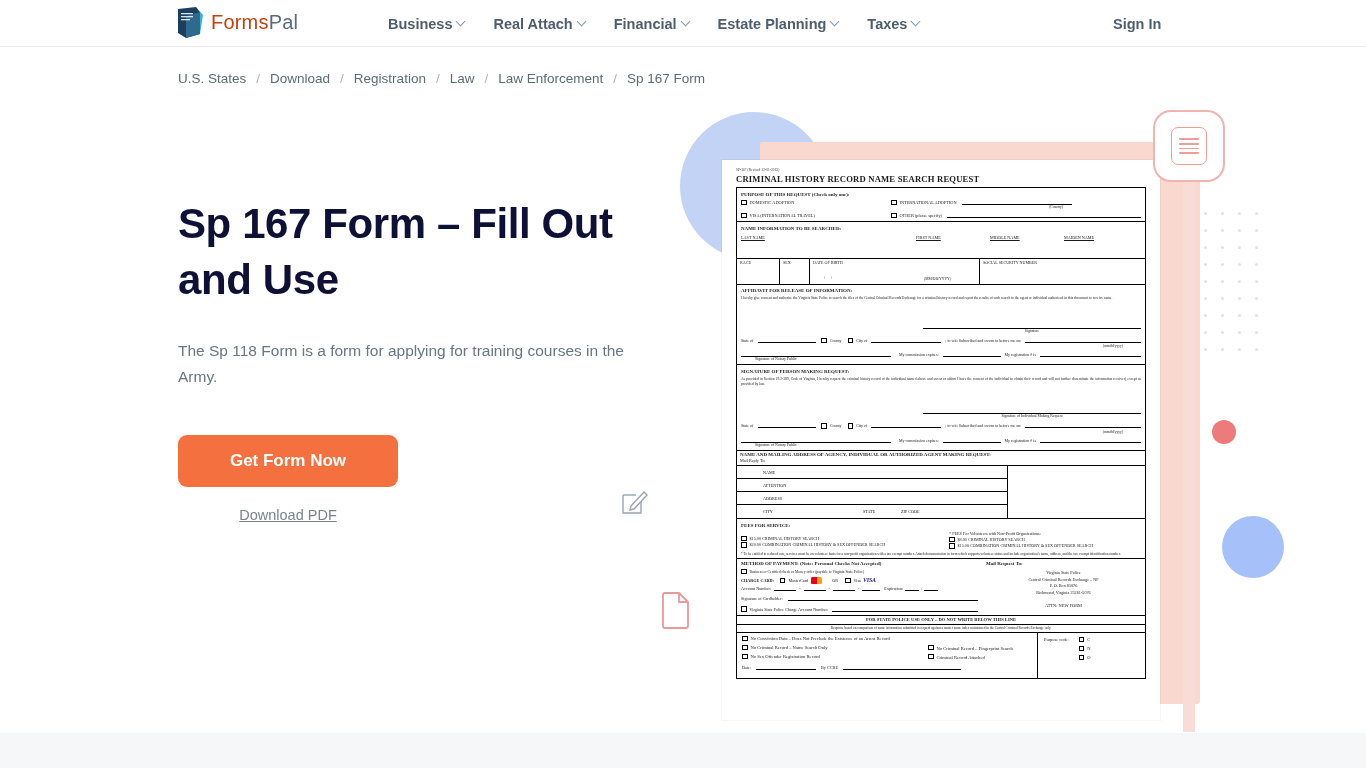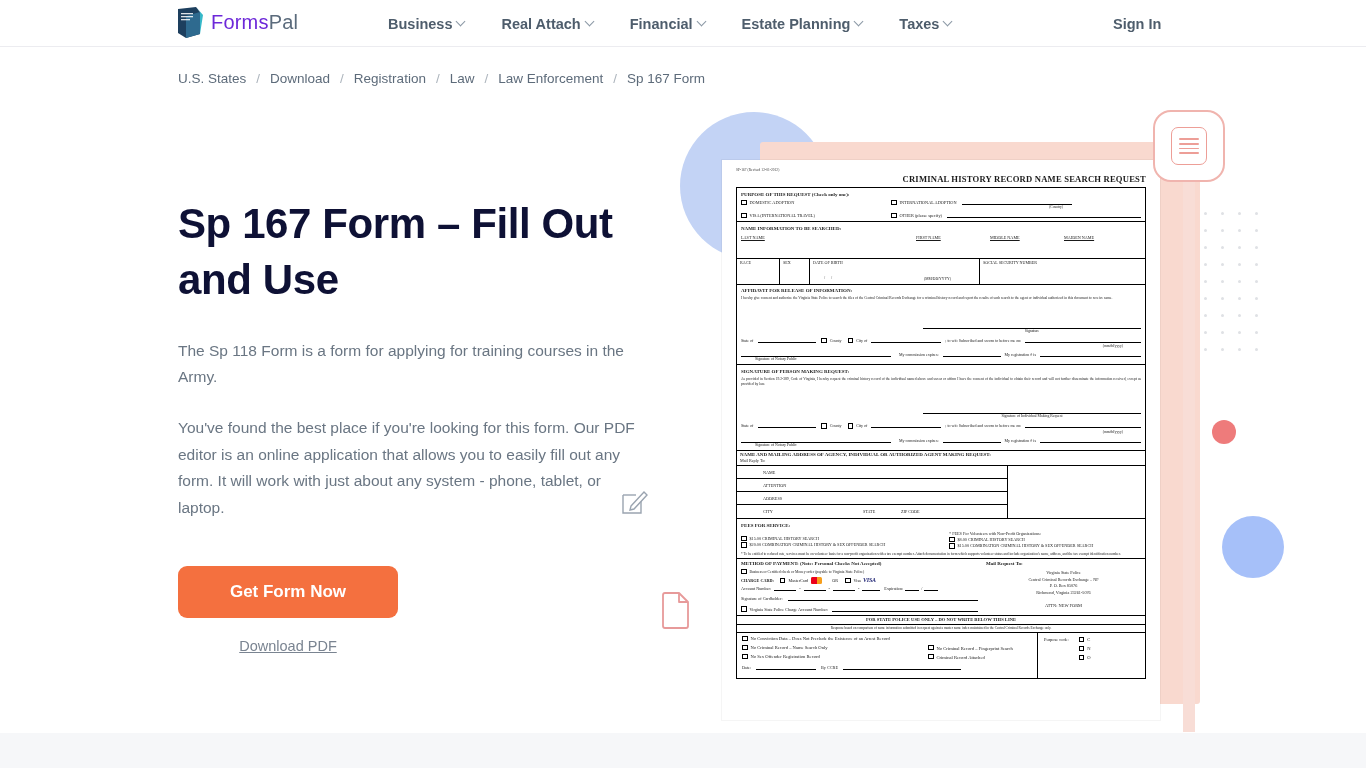--- a/index.html
+++ b/index.html
@@ -13,23 +13,23 @@
 
   
   .header {
     position: absolute; top:0; left:0; width:1366px; height:47px;
     background:#fff; border-bottom:1px solid #ececf0; z-index:60;
     display:flex; align-items:center;
   }
   .logo-wrap { position:absolute; left:176px; top:6px; display:flex; align-items:center; gap:7px; }
   .logo-mark { width:28px; height:33px; position:relative; }
   .logo-text { font-size:20px; letter-spacing:.2px; color:#5b6b7c; font-weight:400; }
-  .logo-text .b { color:#6d28d9; }
-
-  .nav { position:absolute; left:388px; top:0; height:47px; display:flex; align-items:flex-end; gap:8px; }
+  .logo-text .b { color:#c2410c; }
+
+  .nav { position:absolute; left:388px; top:0; height:47px; display:flex; align-items:flex-end; gap:0; }
   .nav-item {
     display:flex; align-items:center; gap:5px;
     font-size:14.5px; font-weight:bold; color:#4e5d6c;
     padding:0 14px; height:47px; cursor:pointer; white-space:nowrap;
   }
   .nav-item:first-child { padding-left:0; }
   .caret { display:inline-block; width:8px; height:8px; position:relative; top:-2px; }
   .caret:before {
     content:""; position:absolute; left:0; top:0;
     width:6px; height:6px; border-right:1.4px solid #8b98a5; border-bottom:1.4px solid #8b98a5;
@@ -98,21 +98,21 @@
 
   
   .doc {
     position:absolute; left:722px; top:160px; width:438px; height:560px;
     background:#fff; z-index:10; overflow:hidden;
     box-shadow:0 0 0 1px rgba(0,0,0,0.04);
     font-family:"Liberation Serif", serif; color:#1a1a1a;
   }
   .doc-pad { padding:8px 14px 0 14px; }
   .doc-rev { font-size:3.4px; letter-spacing:.1px; color:#333; }
-  .doc-title { text-align:right; font-size:8.6px; font-weight:bold; letter-spacing:.2px;
+  .doc-title { text-align:left; font-size:8.6px; font-weight:bold; letter-spacing:.2px;
                margin:2px 0 3px 0; }
   .bx { border:1px solid #000; }
   .bx + .bx { border-top:none; }
   .sec-h { font-size:5px; font-weight:bold; padding:1.5px 3px 0 3px; }
   .xtiny { font-size:3.5px; line-height:1.4; }
   .ul { text-decoration:underline; }
   .row { display:flex; align-items:center; }
   .cb { display:inline-block; width:5.5px; height:5.5px; border:0.8px solid #000;
         margin-right:3px; vertical-align:-1px; flex:none; }
   .line { border-bottom:0.8px solid #000; display:inline-block; vertical-align:bottom; }
@@ -228,21 +228,20 @@
     <span class="crumb">Law</span>
     <span class="crumb-sep">/</span>
     <span class="crumb">Law Enforcement</span>
     <span class="crumb-sep">/</span>
     <span class="crumb current">Sp 167 Form</span>
   </div>
 
   <div class="left">
     <h1 class="h1">Sp 167 Form – Fill Out and Use</h1>
     <p class="p">The Sp 118 Form is a form for applying for training courses in the Army.</p>
-    <p class="p second">You've found the best place if you're looking for this form. Our PDF editor is an online application that allows you to easily fill out any form. It will work with just about any system - phone, tablet, or laptop.</p>
     <button class="cta">Get Form Now</button>
     <a class="dl">Download PDF</a>
   </div>
 
   <div class="blue-blob"></div>
   <div class="peach-sheet"></div>
 
   <span class="pencil-icon">
     <svg width="30" height="30" viewBox="0 0 30 30">
       <path d="M3 9 L3 27 L21 27 L21 14" fill="none" stroke="#9aa4b0" stroke-width="1.4"></path>

